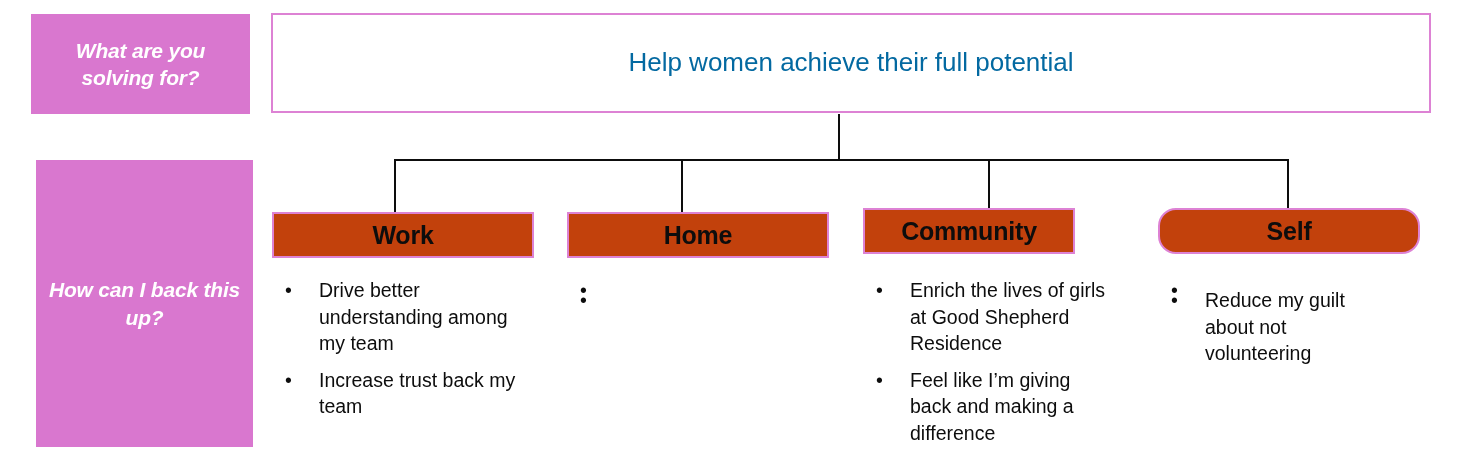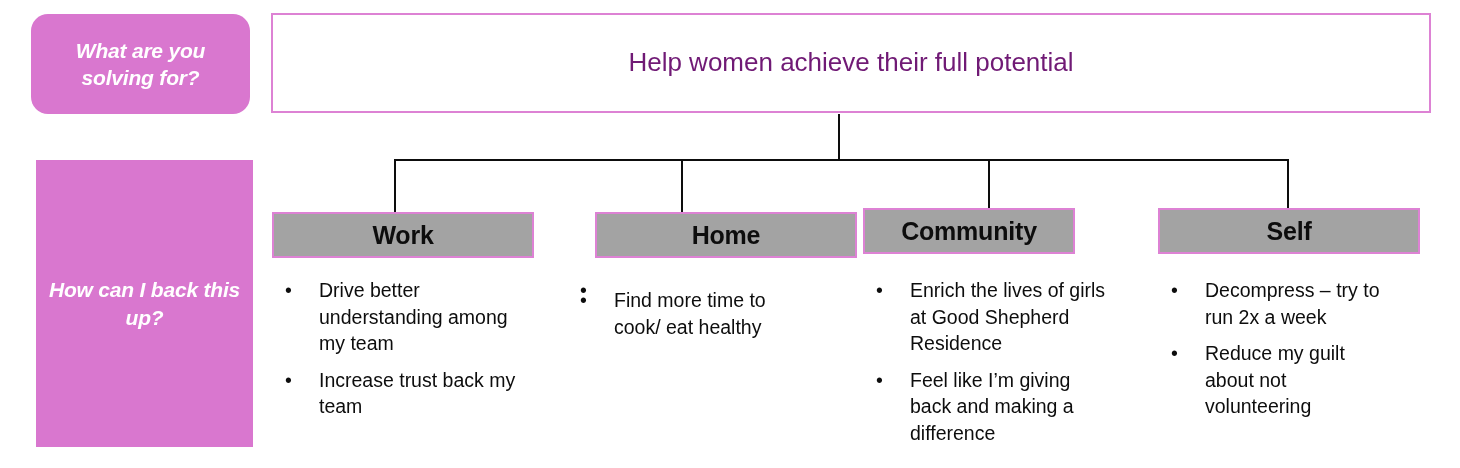--- a/index.html
+++ b/index.html
@@ -32,21 +32,20 @@
     justify-content: center;
     line-height: 1.3;
     letter-spacing: -0.2px;
   }
   #side-solve {
     left: 31px;
     top: 14px;
     width: 219px;
     height: 100px;
     font-size: 21px;
-    border-radius: 17px;
   }
   #side-back {
     left: 36px;
     top: 160px;
     width: 217px;
     height: 287px;
     font-size: 21px;
   }
   .side-text { display: block; width: 100%; padding: 0 8px; box-sizing: border-box; }
 
@@ -59,38 +58,38 @@
     height: 100px;
     border: 2px solid #dd82d4;
     background: #ffffff;
     box-sizing: border-box;
     display: flex;
     align-items: center;
     justify-content: center;
   }
   #root-box .root-text {
     font-size: 26px;
-    color: #701a75;
+    color: #0369a1;
     font-weight: normal;
     line-height: 1.2;
     text-align: center;
   }
 
   
   .line { position: absolute; background: #0d0d0d; }
   #stem       { left: 838px; top: 114px; width: 2px;  height: 46px; }
   #rail       { left: 394px; top: 159px; width: 895px; height: 2px; }
   .drop       { width: 2px; background: #0d0d0d; position: absolute; }
 
   
   .branch { position: absolute; top: 0; }
   .branch-box {
     position: absolute;
     border: 2px solid #dd82d4;
-    background: #a3a3a3;
+    background: #c2410c;
     box-sizing: border-box;
     display: flex;
     align-items: center;
     justify-content: center;
   }
   .branch-title {
     font-size: 25px;
     font-weight: bold;
     color: #0d0d0d;
     letter-spacing: -0.2px;
@@ -153,30 +152,29 @@
         <span>Drive better understanding among  my team</span>
       </li>
       <li>
         <span class="dot">•</span>
         <span>Increase trust back my team</span>
       </li>
     </ul>
   </div>
 
   <div class="branch">
-    <div class="branch-box" style="left:567px; top:212px; width:262px; height:46px;margin-left:28px;">
+    <div class="branch-box" style="left:567px; top:212px; width:262px; height:46px;">
       <span class="branch-title">Home</span>
     </div>
     <ul class="bullets" style="left:580px; top:277px; width:230px;">
       <li>
         <span class="dot">•</span>
       </li>
       <li>
         <span class="dot">•</span>
-        <span>Find more time to cook/ eat healthy</span>
       </li>
     </ul>
   </div>
 
   <div class="branch">
     <div class="branch-box" style="left:863px; top:208px; width:212px; height:46px;">
       <span class="branch-title">Community</span>
     </div>
     <ul class="bullets" style="left:876px; top:277px; width:240px;">
       <li>
@@ -184,27 +182,26 @@
         <span>Enrich the lives of girls at Good Shepherd Residence</span>
       </li>
       <li>
         <span class="dot">•</span>
         <span>Feel like I’m giving back and making a difference</span>
       </li>
     </ul>
   </div>
 
   <div class="branch">
-    <div class="branch-box" style="left:1158px; top:208px; width:262px; height:46px;">
+    <div class="branch-box" style="left:1158px; top:208px; width:262px; height:46px;border-radius:18px;">
       <span class="branch-title">Self</span>
     </div>
     <ul class="bullets" style="left:1171px; top:277px; width:220px;">
       <li>
         <span class="dot">•</span>
-        <span>Decompress – try to run 2x a week</span>
       </li>
       <li>
         <span class="dot">•</span>
         <span>Reduce my guilt about not volunteering</span>
       </li>
     </ul>
   </div>
 
 </div>
 

